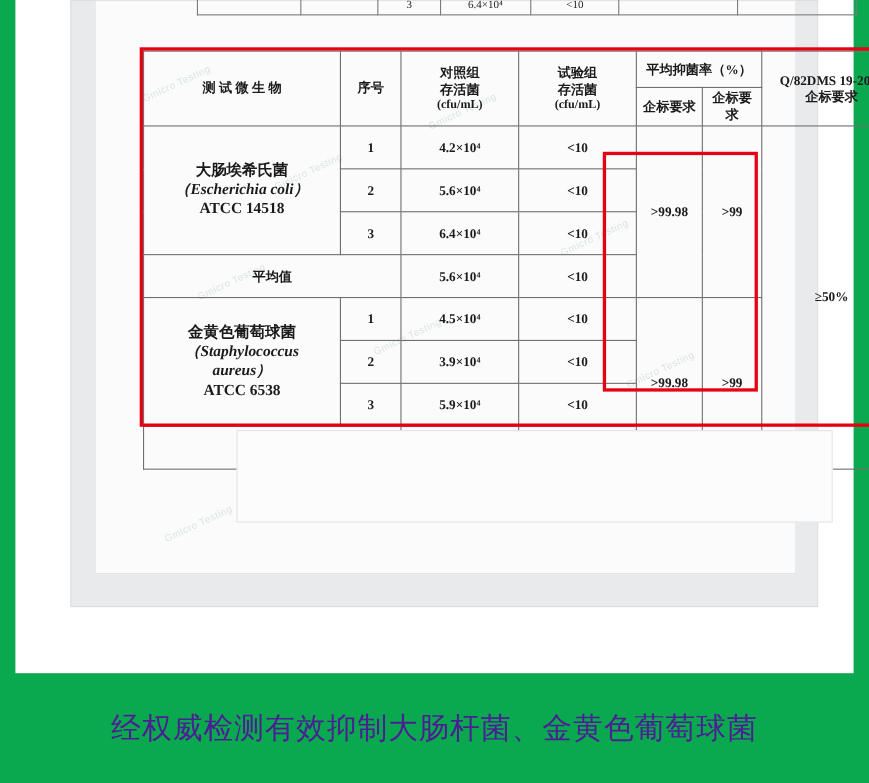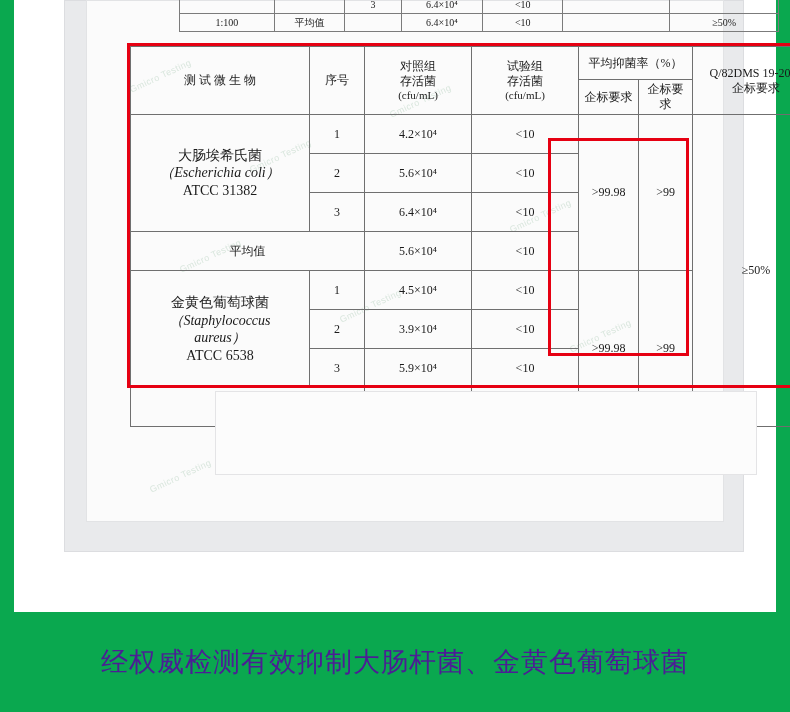--- a/index.html
+++ b/index.html
@@ -95,21 +95,21 @@
     border-collapse: collapse;
     font-family: "Liberation Serif", serif;
     font-size: 12px;
     color: #1a1a1a;
     background: transparent;
   }
   table.main td, table.main th {
     border: 1px solid #6f6f6f;
     text-align: center;
     vertical-align: middle;
-    font-weight: normal;
+    font-weight: bold;
     padding: 2px 3px;
     line-height: 1.25;
   }
   .hdr { height: 56px; font-size: 12px; }
   .hdr .sub { font-size: 11px; }
   .cell-tall { height: 34px; }
   .sci { font-style: italic; }
   .name-cell { font-size: 14px; line-height: 1.5; }
   
   .red-inner {
@@ -172,29 +172,20 @@
           <tbody>
               <tr>
             <td style="width:95px"></td>
             <td style="width:70px"></td>
             <td style="width:55px">3</td>
             <td style="width:80px">6.4×10⁴</td>
             <td style="width:80px">&lt;10</td>
             <td style="width:110px"></td>
             <td style="width:110px"></td>
           </tr>
-          <tr>
-            <td>1:100</td>
-            <td>平均值</td>
-            <td></td>
-            <td>6.4×10⁴</td>
-            <td>&lt;10</td>
-            <td></td>
-            <td>≥50%</td>
-          </tr>
         </tbody>
           </table>
 
         <table class="main">
           <tbody>
               <tr>
             <td class="hdr" rowspan="2" style="width:172px">测 试 微 生 物</td>
             <td class="hdr" rowspan="2" style="width:48px">序号</td>
             <td class="hdr" rowspan="2" style="width:100px">
               <div>对照组</div>
@@ -214,21 +205,21 @@
           </tr>
           <tr>
             <td style="height:28px">企标要求</td>
             <td>企标要求</td>
           </tr>
 
           <tr>
             <td class="name-cell cell-tall" rowspan="3">
               <div>大肠埃希氏菌</div>
               <div class="sci">（Escherichia coli）</div>
-              <div>ATCC 31382</div>
+              <div>ATCC 14518</div>
             </td>
             <td class="cell-tall">1</td>
             <td class="cell-tall">4.2×10⁴</td>
             <td class="cell-tall">&lt;10</td>
             <td rowspan="4">&gt;99.98</td>
             <td rowspan="4">&gt;99</td>
             <td rowspan="8">≥50%</td>
           </tr>
           <tr>
             <td class="cell-tall">2</td>

